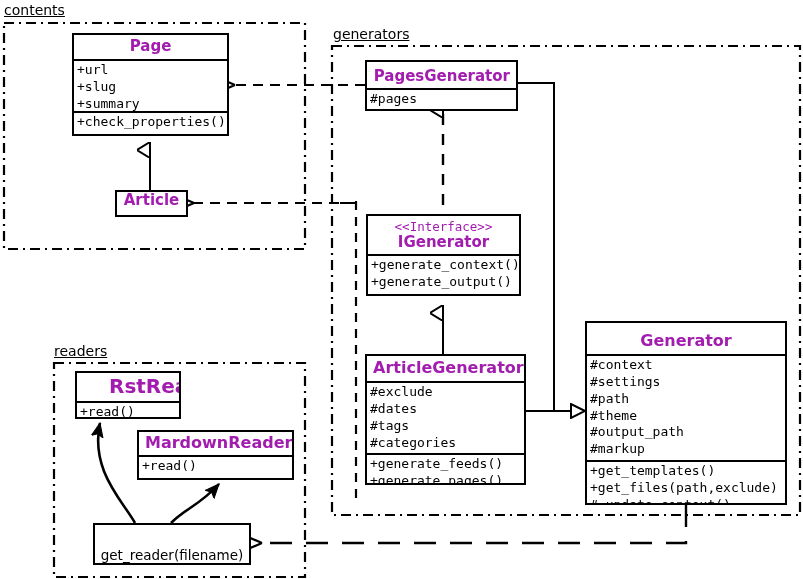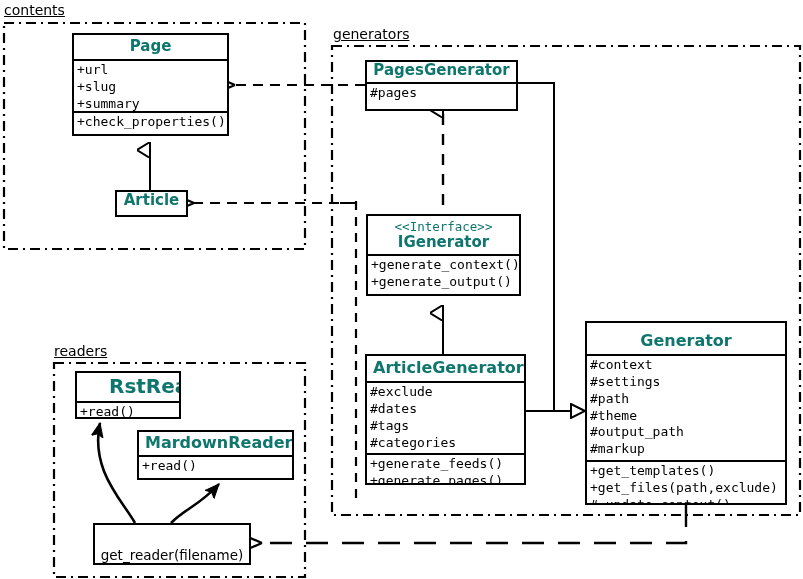--- a/index.html
+++ b/index.html
@@ -42,21 +42,21 @@
     border: 2px solid #000;
     background: #ffffff;
     overflow: hidden;
   }
   .uml .name-cmp {
     box-sizing: border-box;
     text-align: center;
     font-family: "DejaVu Sans", sans-serif;
     font-weight: bold;
     font-size: 15px;
-    color: #0f766e;
+    color: #a21caf;
     padding: 3px 6px 4px 6px;
     line-height: 1.15;
     white-space: nowrap;
   }
   .uml .stereo {
     display: block;
     font-family: "DejaVu Sans Mono", monospace;
     font-weight: normal;
     font-size: 12.5px;
     line-height: 1.2;
@@ -155,21 +155,21 @@
     <div class="cmp">
       <div class="row">+check_properties()</div>
     </div>
   </div>
 
   <div class="uml" style="left:115px; top:190px; width:73px; height:27px;">
     <div class="name-cmp" style="padding-top:0;">Article</div>
   </div>
 
   <div class="uml" style="left:365px; top:60px; width:153px; height:51px;">
-    <div class="name-cmp" style="padding-top:0; padding-bottom:3px;">PagesGenerator</div>
+    <div class="name-cmp" style="padding-top:6px; padding-bottom:3px;text-align:right;">PagesGenerator</div>
     <div class="cmp">
       <div class="row">#pages</div>
     </div>
   </div>
 
   <div class="uml" style="left:366px; top:214px; width:155px; height:82px;">
     <div class="name-cmp" style="padding-top:3px; padding-bottom:3px;">
       <span class="stereo">&lt;&lt;Interface&gt;&gt;</span>
       <span>IGenerator</span>
     </div>

